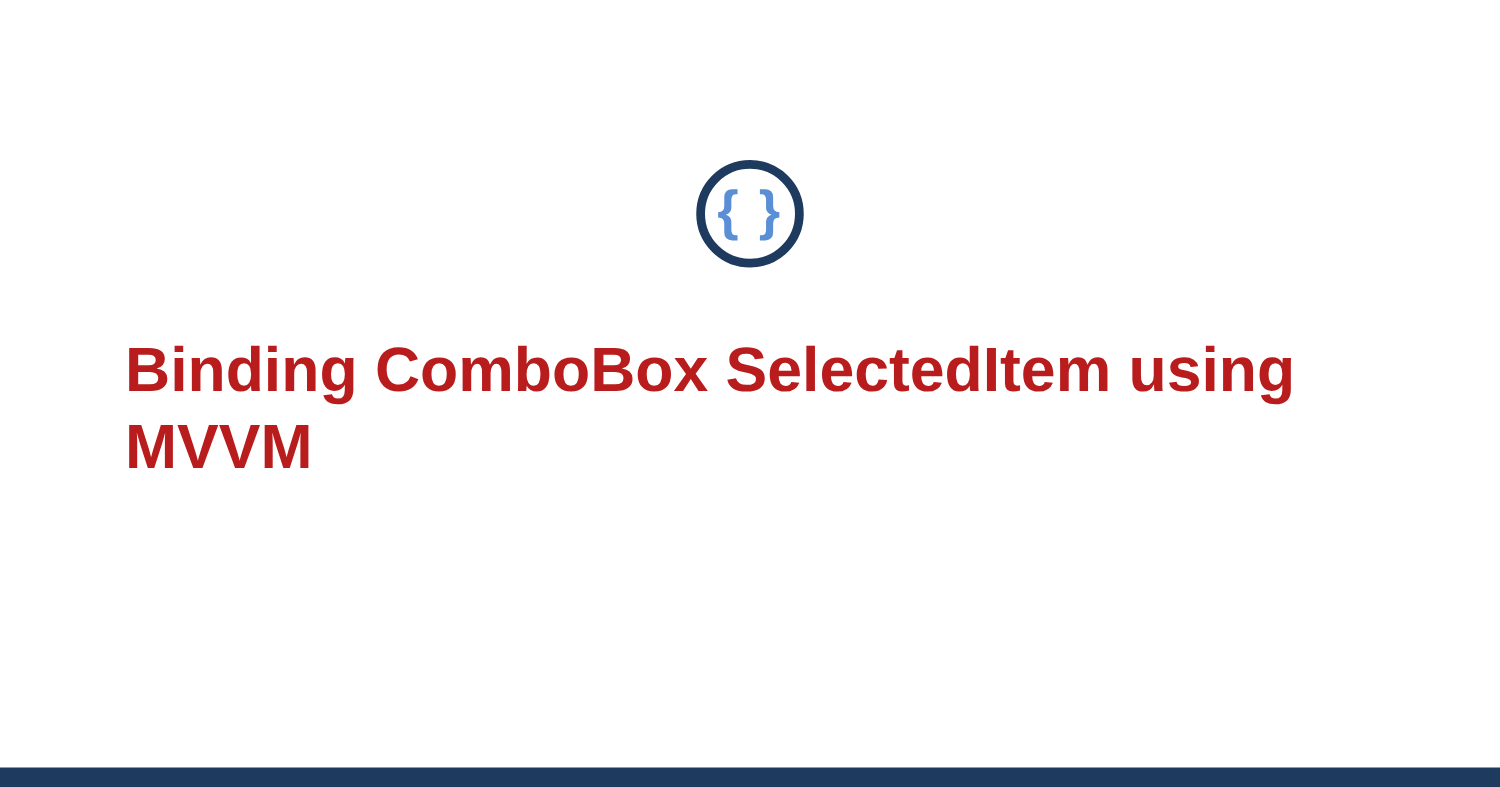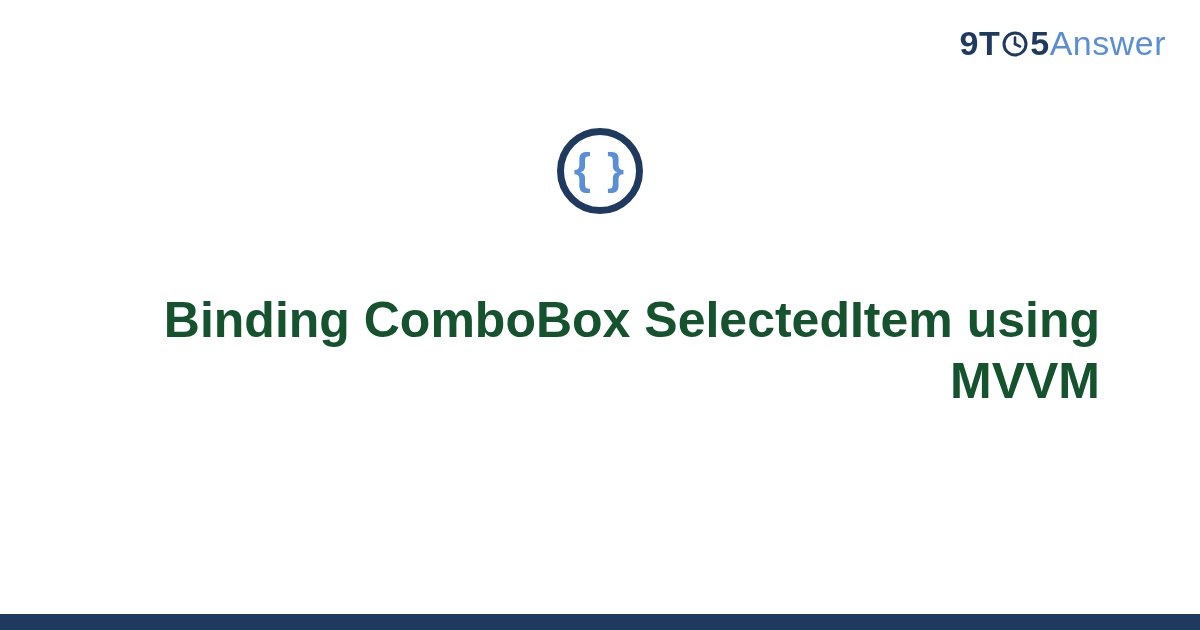--- a/index.html
+++ b/index.html
@@ -58,52 +58,39 @@
     font-weight: 700;
     color: #5a8fd6;
     letter-spacing: 2px;
     line-height: 1;
     position: relative;
     top: -2px;
   }
   .title {
     font-size: 50px;
     font-weight: 700;
-    color: #14532d;
-    text-align: right;
+    color: #b91c1c;
+    text-align: left;
     line-height: 1.22;
     max-width: 1000px;
-    margin-top: 24px;
   }
   .footer-bar {
     position: absolute;
     left: 0;
     bottom: 0;
     width: 100%;
     height: 16px;
     background: #1f3a5f;
   }
 </style>
 </head>
 <body>
 
 <div class="page">
 
-  <div class="logo-top">
-    <span class="dark">9T</span>
-    <span class="circle">
-      <svg width="28" height="28" viewBox="0 0 28 28">
-        <circle cx="14" cy="14" r="11" fill="none" stroke="#1f3a5f" stroke-width="3"></circle>
-        <line x1="14" y1="14" x2="14" y2="7.5" stroke="#1f3a5f" stroke-width="2.6" stroke-linecap="round"></line>
-        <line x1="14" y1="14" x2="19" y2="16.5" stroke="#1f3a5f" stroke-width="2.6" stroke-linecap="round"></line>
-      </svg>
-    </span>
-    <span class="dark">5</span>
-    <span class="light">Answer</span>
-  </div>
 
   <div class="center-block">
     <div class="badge">
       <span class="braces">{ }</span>
     </div>
     <h1 class="title">Binding ComboBox SelectedItem using MVVM</h1>
   </div>
 
   <div class="footer-bar"></div>
 </div>

